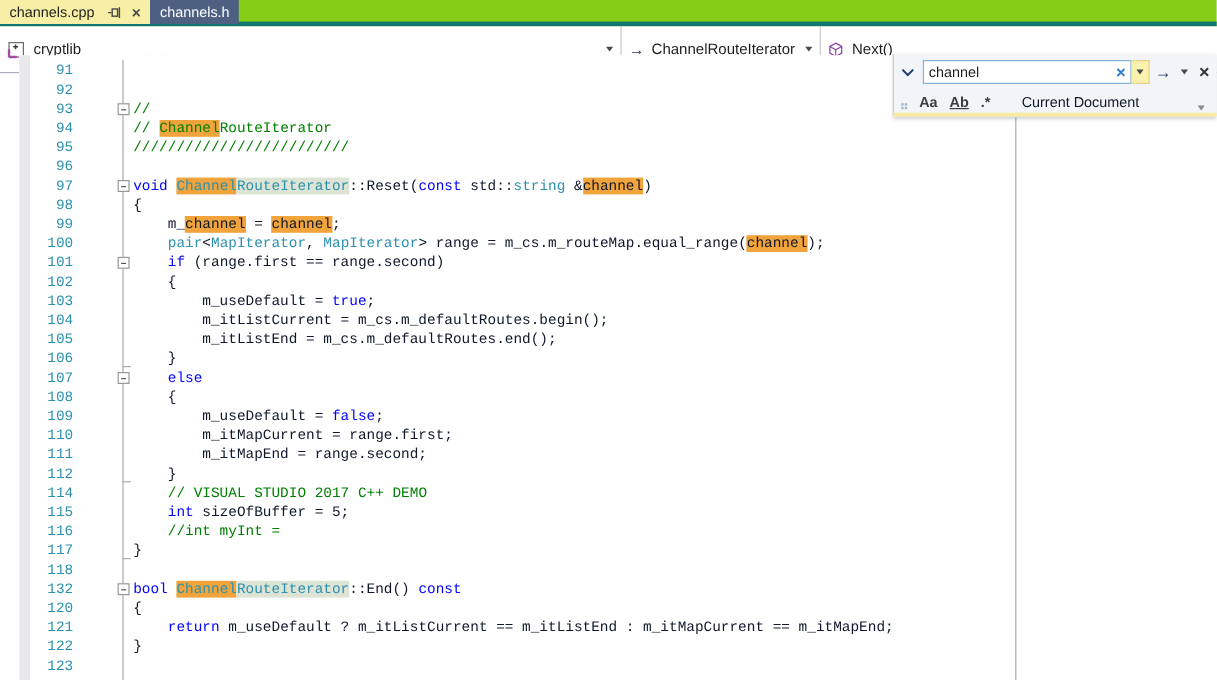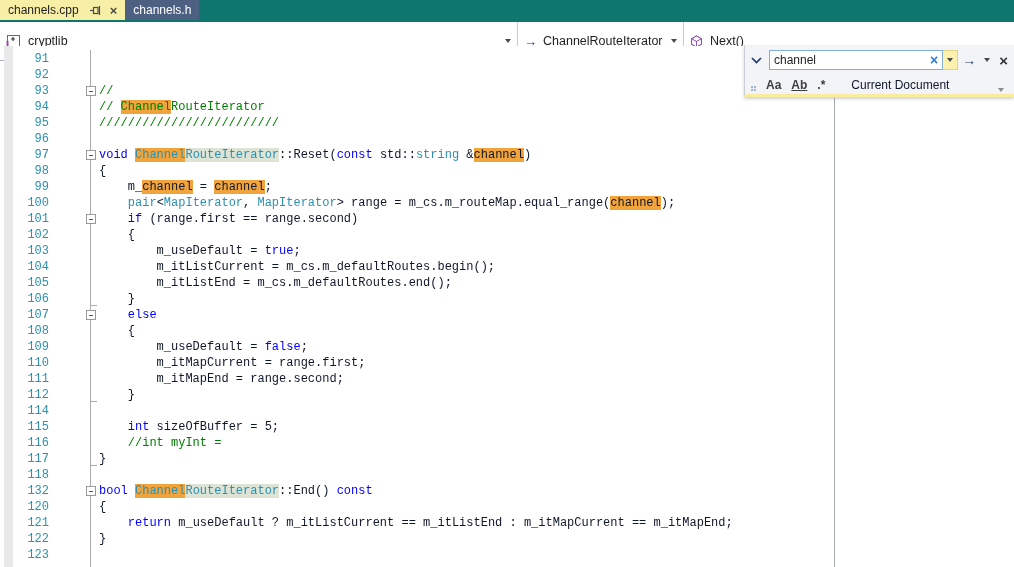--- a/index.html
+++ b/index.html
@@ -1,21 +1,21 @@
 <!DOCTYPE html>
 <html><head>
 <meta charset="utf-8">
 <style>
   * { margin:0; padding:0; box-sizing:border-box; }
   html,body { width:1014px; height:567px; overflow:hidden; }
   body { font-family:"Liberation Sans", sans-serif; background:#fff; position:relative; }
 
   
   .tabbar { position:absolute; left:0; top:0; width:1014px; height:22px;
-            background:#0f766e; border-bottom:8px solid #0f766e; display:flex; }
+            background:#84cc16; border-bottom:4px solid #0f766e; display:flex; }
   .tab { height:20px; display:flex; align-items:center; padding:0 8px; font-size:12px; cursor:default; }
   .tab.active { background:#F8EFA6; color:#1e1e1e; }
   .tab.inactive { background:#4D6082; color:#ffffff; margin-left:0; }
   .tab .pin { margin-left:10px; display:flex; align-items:center; }
   .tab .close { margin-left:8px; color:#4a4a4a; font-size:13px; line-height:1; font-weight:bold; }
 
   
   .navbar { position:absolute; left:0; top:22px; width:1014px; height:39px; background:#ffffff;
             border-bottom:1px solid #A9AEB9; display:flex; align-items:stretch; font-size:12.5px; color:#1e1e1e; }
   .navseg { display:flex; align-items:center; padding:0 6px; position:relative; }
@@ -45,21 +45,21 @@
   .fclose { color:#333; font-size:15px; font-weight:bold; padding:0 2px 0 5px; }
   .frow2 { display:flex; align-items:flex-end; height:20px; padding-left:6px; color:#4a4a4a; }
   .grip { width:10px; height:14px; display:grid; grid-template-columns:3px 3px; grid-auto-rows:3px; align-content:end; }
   .grip i { width:2px; height:2px; background:#9FB4D0; display:block; }
   .togg { padding:0 5px; font-size:12px; font-weight:bold; color:#3d3d3d; }
   .togg.uline { text-decoration:underline; }
   .scope { color:#0f172a; margin-left:21px; flex:1; }
   .frow2 .caret { margin-right:10px; border-top-color:#8a8a8a; }
 
   
-  .editor { position:absolute; left:4px; top:46px; width:834px; height:521px; background:#fff; overflow:hidden; }
+  .editor { position:absolute; left:16px; top:46px; width:834px; height:521px; background:#fff; overflow:hidden; }
   .bpmargin { position:absolute; left:0; top:0; width:9px; height:100%; background:#E9E9EC; }
   .scopeline { position:absolute; left:86px; top:4px; bottom:0; width:1px; background:#ABABAB; }
   .lines { position:absolute; left:0; top:-11px; width:100%;
            font-family:"Liberation Mono","DejaVu Sans Mono",monospace; font-size:12px; }
   .row { height:16px; display:flex; align-items:center; white-space:pre; }
   .ln { width:45px; text-align:right; color:#2B91AF; flex:none; }
   .fold { width:50px; flex:none; position:relative; height:16px; }
   .foldbox { position:absolute; left:37px; top:3px; width:10px; height:10px; background:#fff;
              border:1px solid #989898; color:#555; }
   .foldbox::after { content:""; position:absolute; left:2px; top:4px; width:4px; height:1px; background:#555; }
@@ -152,21 +152,21 @@
       <div class="row"><span class="ln">103</span><span class="fold"></span><span class="code"><span class="p">        m_useDefault = </span><span class="k">true</span><span class="p">;</span></span></div>
       <div class="row"><span class="ln">104</span><span class="fold"></span><span class="code"><span class="p">        m_itListCurrent = m_cs.m_defaultRoutes.begin();</span></span></div>
       <div class="row"><span class="ln">105</span><span class="fold"></span><span class="code"><span class="p">        m_itListEnd = m_cs.m_defaultRoutes.end();</span></span></div>
       <div class="row"><span class="ln">106</span><span class="fold"><span class="tickmark"></span></span><span class="code"><span class="p">    }</span></span></div>
       <div class="row"><span class="ln">107</span><span class="fold"><span class="foldbox"></span></span><span class="code"><span class="p">    </span><span class="k">else</span></span></div>
       <div class="row"><span class="ln">108</span><span class="fold"></span><span class="code"><span class="p">    {</span></span></div>
       <div class="row"><span class="ln">109</span><span class="fold"></span><span class="code"><span class="p">        m_useDefault = </span><span class="k">false</span><span class="p">;</span></span></div>
       <div class="row"><span class="ln">110</span><span class="fold"></span><span class="code"><span class="p">        m_itMapCurrent = range.first;</span></span></div>
       <div class="row"><span class="ln">111</span><span class="fold"></span><span class="code"><span class="p">        m_itMapEnd = range.second;</span></span></div>
       <div class="row"><span class="ln">112</span><span class="fold"><span class="tickmark"></span></span><span class="code"><span class="p">    }</span></span></div>
-      <div class="row"><span class="ln">114</span><span class="fold"></span><span class="code"><span class="p">    </span></span></div>
+      <div class="row"><span class="ln">114</span><span class="fold"></span><span class="code"><span class="p">    </span><span class="c">// VISUAL STUDIO 2017 C++ DEMO</span></span></div>
       <div class="row"><span class="ln">115</span><span class="fold"></span><span class="code"><span class="p">    </span><span class="k">int</span><span class="p"> sizeOfBuffer = 5;</span></span></div>
       <div class="row"><span class="ln">116</span><span class="fold"></span><span class="code"><span class="p">    </span><span class="c">//int myInt =</span></span></div>
       <div class="row"><span class="ln">117</span><span class="fold"><span class="tickmark"></span></span><span class="code"><span class="p">}</span></span></div>
       <div class="row"><span class="ln">118</span><span class="fold"></span><span class="code"></span></div>
       <div class="row"><span class="ln">132</span><span class="fold"><span class="foldbox"></span></span><span class="code"><span class="k">bool</span><span class="p"> </span><span class="t hl">Channel</span><span class="t ref">RouteIterator</span><span class="p">::End() </span><span class="k">const</span></span></div>
       <div class="row"><span class="ln">120</span><span class="fold"></span><span class="code"><span class="p">{</span></span></div>
       <div class="row"><span class="ln">121</span><span class="fold"></span><span class="code"><span class="p">    </span><span class="k">return</span><span class="p"> m_useDefault ? m_itListCurrent == m_itListEnd : m_itMapCurrent == m_itMapEnd;</span></span></div>
       <div class="row"><span class="ln">122</span><span class="fold"></span><span class="code"><span class="p">}</span></span></div>
       <div class="row"><span class="ln">123</span><span class="fold"></span><span class="code"></span></div>
     </div>

